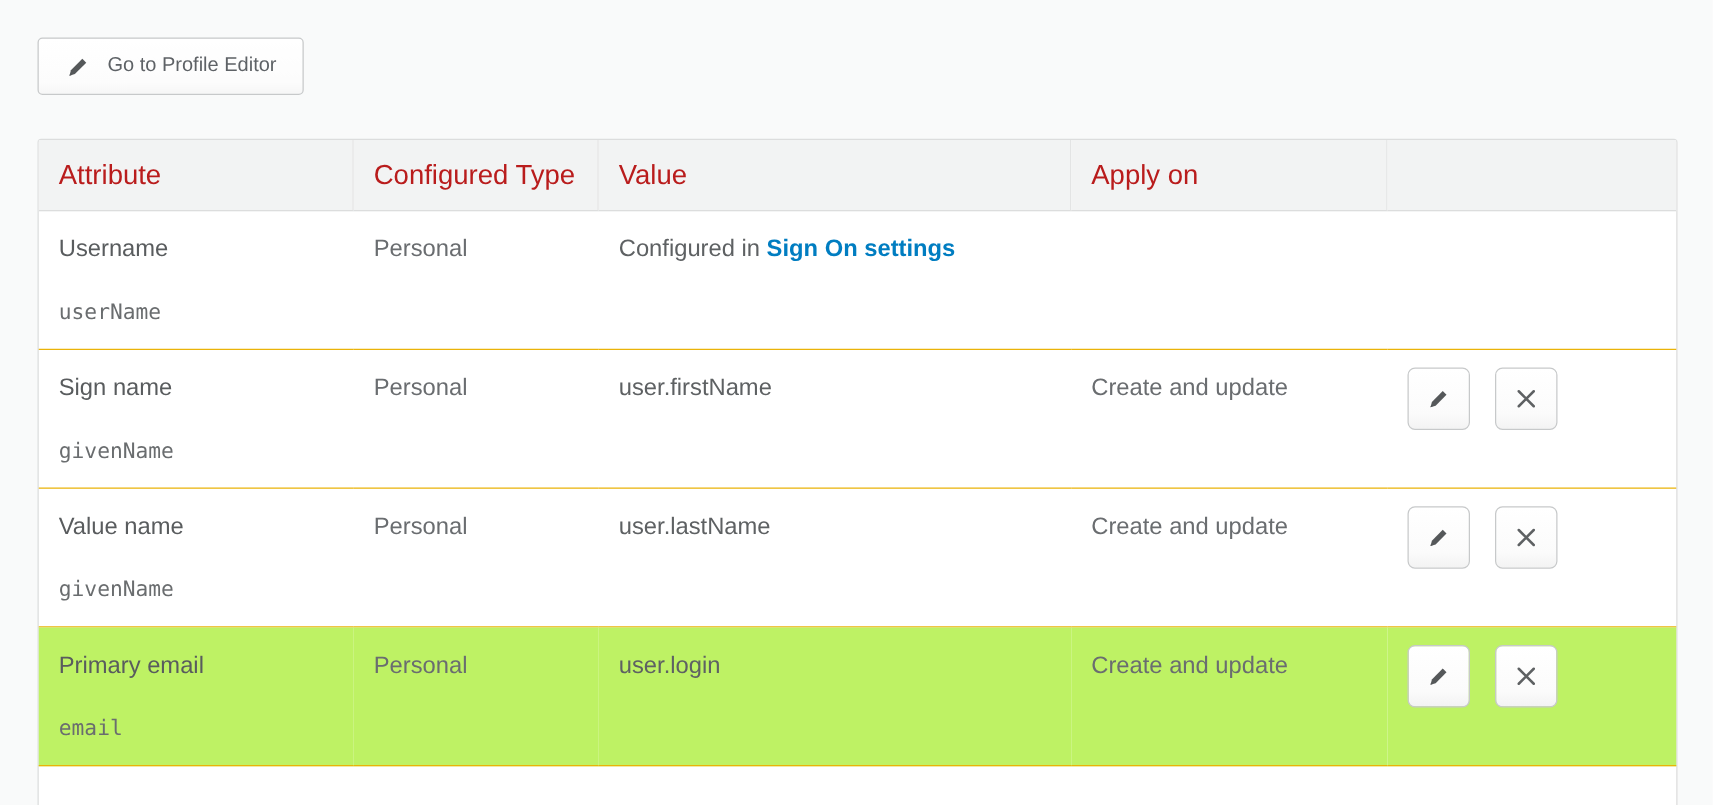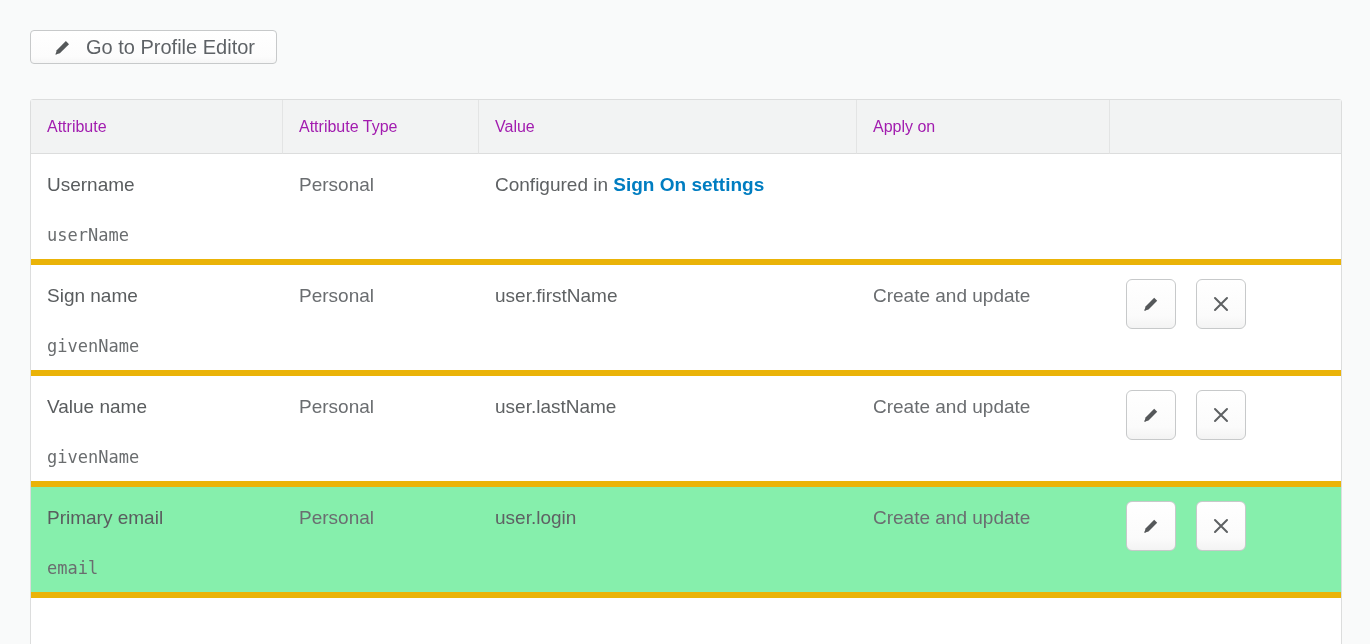--- a/index.html
+++ b/index.html
@@ -8,62 +8,62 @@
     overflow: hidden;
     background: #f9fafa;
     font-family: "Liberation Sans", sans-serif;
   }
   .page { padding: 30px; }
 
   
   .toolbar { margin-bottom: 35px; }
   .tb-btn {
     display: inline-flex; align-items: center;
-    height: 34px; padding: 0 21px;
+    height: 46px; padding: 0 21px;
     margin-right: 21px;
     background: linear-gradient(180deg, #ffffff 0%, #fcfcfc 80%, #f6f6f6 100%);
     border: 1px solid #c7c9ca;
     border-radius: 4px;
     font-family: "Liberation Sans", sans-serif;
-    font-size: 20px; color: #5e6266;
+    font-size: 16px; color: #5e6266;
     cursor: pointer;
   }
   .tb-btn .icon { display: inline-flex; margin-right: 13px; }
 
   
   table.attr-table {
     width: 1310px;
     border-collapse: separate; border-spacing: 0;
     background: #ffffff;
     border: 1px solid #dcdddd;
     border-radius: 3px;
     table-layout: fixed;
   }
   th {
     background: #f2f3f3;
     text-align: left;
     font-weight: 400;
-    font-size: 16px;
-    color: #a21caf;
+    font-size: 22px;
+    color: #b91c1c;
     padding: 15px 16px;
     height: 54px;
     border-bottom: 1px solid #dcdddd;
     border-right: 1px solid #e3e4e4;
   }
   th:last-child { border-right: none; }
   td {
     vertical-align: top;
     padding: 19px 16px 0 16px;
     font-size: 19px;
     color: #5e6163;
-    border-bottom: 6px solid #eab308;
+    border-bottom: 1px solid #eab308;
     height: 111px;
   }
   tr.partial td { height: 60px; border-bottom: none; }
-  tr.highlight td { background: #86efac; }
+  tr.highlight td { background: #bef264; }
 
   .attr-label { font-size: 19px; color: #595c5e; line-height: 23px; }
   .attr-name {
     font-family: "DejaVu Sans Mono", monospace;
     font-size: 17px; color: #6a6d6f;
     margin-top: 29px; line-height: 21px;
   }
   .cell-text { line-height: 23px; color: #6a6d70; margin-top: 36px; }
   .value-text { line-height: 23px; color: #5e6163; }
   a.sign-on-link { color: #007dc1; text-decoration: none; cursor: pointer; font-weight: bold; }
@@ -104,21 +104,21 @@
     <colgroup>
       <col style="width:252px">
         <col style="width:196px">
         <col style="width:378px">
         <col style="width:253px">
         <col style="width:231px">
     </colgroup>
     <thead>
       <tr>
         <th>Attribute</th>
-        <th>Attribute Type</th>
+        <th>Configured Type</th>
         <th>Value</th>
         <th>Apply on</th>
         <th></th>
       </tr>
     </thead>
     <tbody>
 
       <tr>
         <td>
           <div class="attr-label">Username</div>

